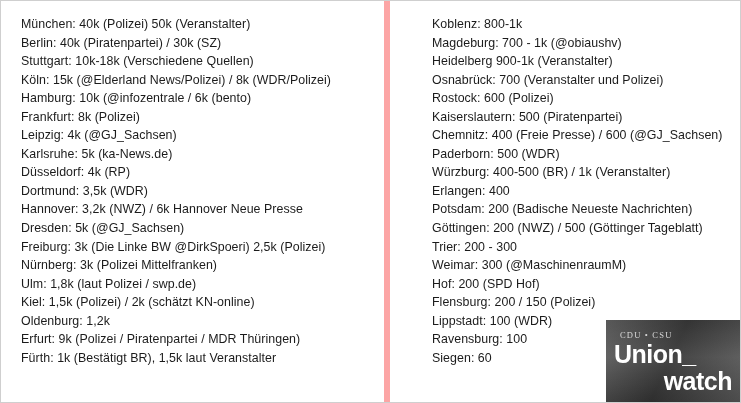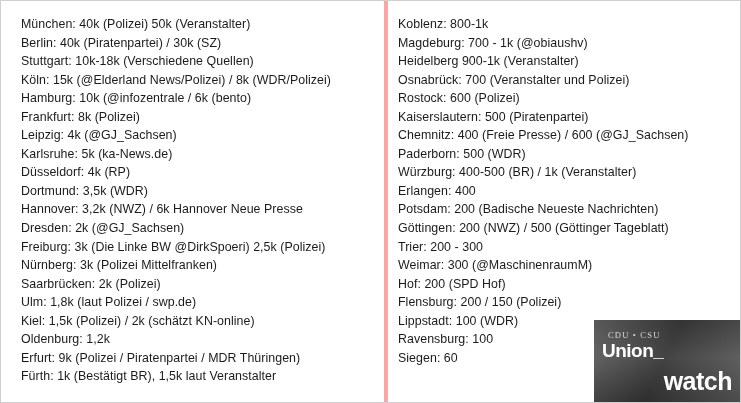--- a/index.html
+++ b/index.html
@@ -32,56 +32,56 @@
   }
   .col {
     box-sizing: border-box;
     padding: 14px 10px 10px 20px;
   }
   .col-left {
     width: 383px;
   }
   .col-right {
     width: 288px;
-    padding-left: 10px;
-    border-left: 4px solid #fca5a5;
+    padding-left: 42px;
+    border-left: 6px solid #fca5a5;
   }
   .line {
     font-size: 12.4px;
     line-height: 18.55px;
     color: #1b1b1b;
     white-space: nowrap;
     letter-spacing: 0.05px;
   }
   .logo {
     position: absolute;
     right: 0px;
     bottom: 0px;
-    width: 146px;
+    width: 134px;
     height: 82px;
     background: #4a4a4a;
     background-image:
       linear-gradient(115deg, rgba(255,255,255,0.10) 0%, rgba(0,0,0,0.25) 48%, rgba(255,255,255,0.08) 100%),
       linear-gradient(0deg, #3d3d3d 0%, #5a5a5a 55%, #454545 100%);
     overflow: hidden;
   }
   .logo-top {
     position: absolute;
     left: 14px;
     top: 10px;
     font-size: 8.5px;
     color: #d8d8d8;
     letter-spacing: 1.2px;
     font-family: "Liberation Serif", serif;
   }
   .logo-union {
     position: absolute;
     left: 8px;
     top: 20px;
-    font-size: 19px;
+    font-size: 25px;
     font-weight: bold;
     color: #ffffff;
     letter-spacing: -0.5px;
   }
   .logo-watch {
     position: absolute;
     right: 8px;
     bottom: 6px;
     font-size: 25px;
     font-weight: bold;
@@ -102,24 +102,23 @@
       <div class="line">Berlin: 40k (Piratenpartei) / 30k (SZ)</div>
       <div class="line">Stuttgart: 10k-18k (Verschiedene Quellen)</div>
       <div class="line">Köln: 15k (@Elderland News/Polizei)  / 8k (WDR/Polizei)</div>
       <div class="line">Hamburg: 10k (@infozentrale / 6k (bento)</div>
       <div class="line">Frankfurt: 8k (Polizei)</div>
       <div class="line">Leipzig: 4k (@GJ_Sachsen)</div>
       <div class="line">Karlsruhe: 5k (ka-News.de)</div>
       <div class="line">Düsseldorf: 4k (RP)</div>
       <div class="line">Dortmund: 3,5k (WDR)</div>
       <div class="line">Hannover: 3,2k (NWZ) / 6k Hannover Neue Presse</div>
-      <div class="line">Dresden: 2k (@GJ_Sachsen)</div>
+      <div class="line">Dresden: 5k (@GJ_Sachsen)</div>
       <div class="line">Freiburg: 3k (Die Linke BW @DirkSpoeri) 2,5k (Polizei)</div>
       <div class="line">Nürnberg: 3k (Polizei Mittelfranken)</div>
-      <div class="line">Saarbrücken: 2k (Polizei)</div>
       <div class="line">Ulm: 1,8k (laut Polizei / swp.de)</div>
       <div class="line">Kiel: 1,5k (Polizei) / 2k (schätzt KN-online)</div>
       <div class="line">Oldenburg: 1,2k</div>
       <div class="line">Erfurt: 9k (Polizei / Piratenpartei / MDR Thüringen)</div>
       <div class="line">Fürth: 1k (Bestätigt BR), 1,5k laut Veranstalter</div>
 
     </div>
 
     <div class="col col-right">
       <div class="line">Koblenz: 800-1k</div>

